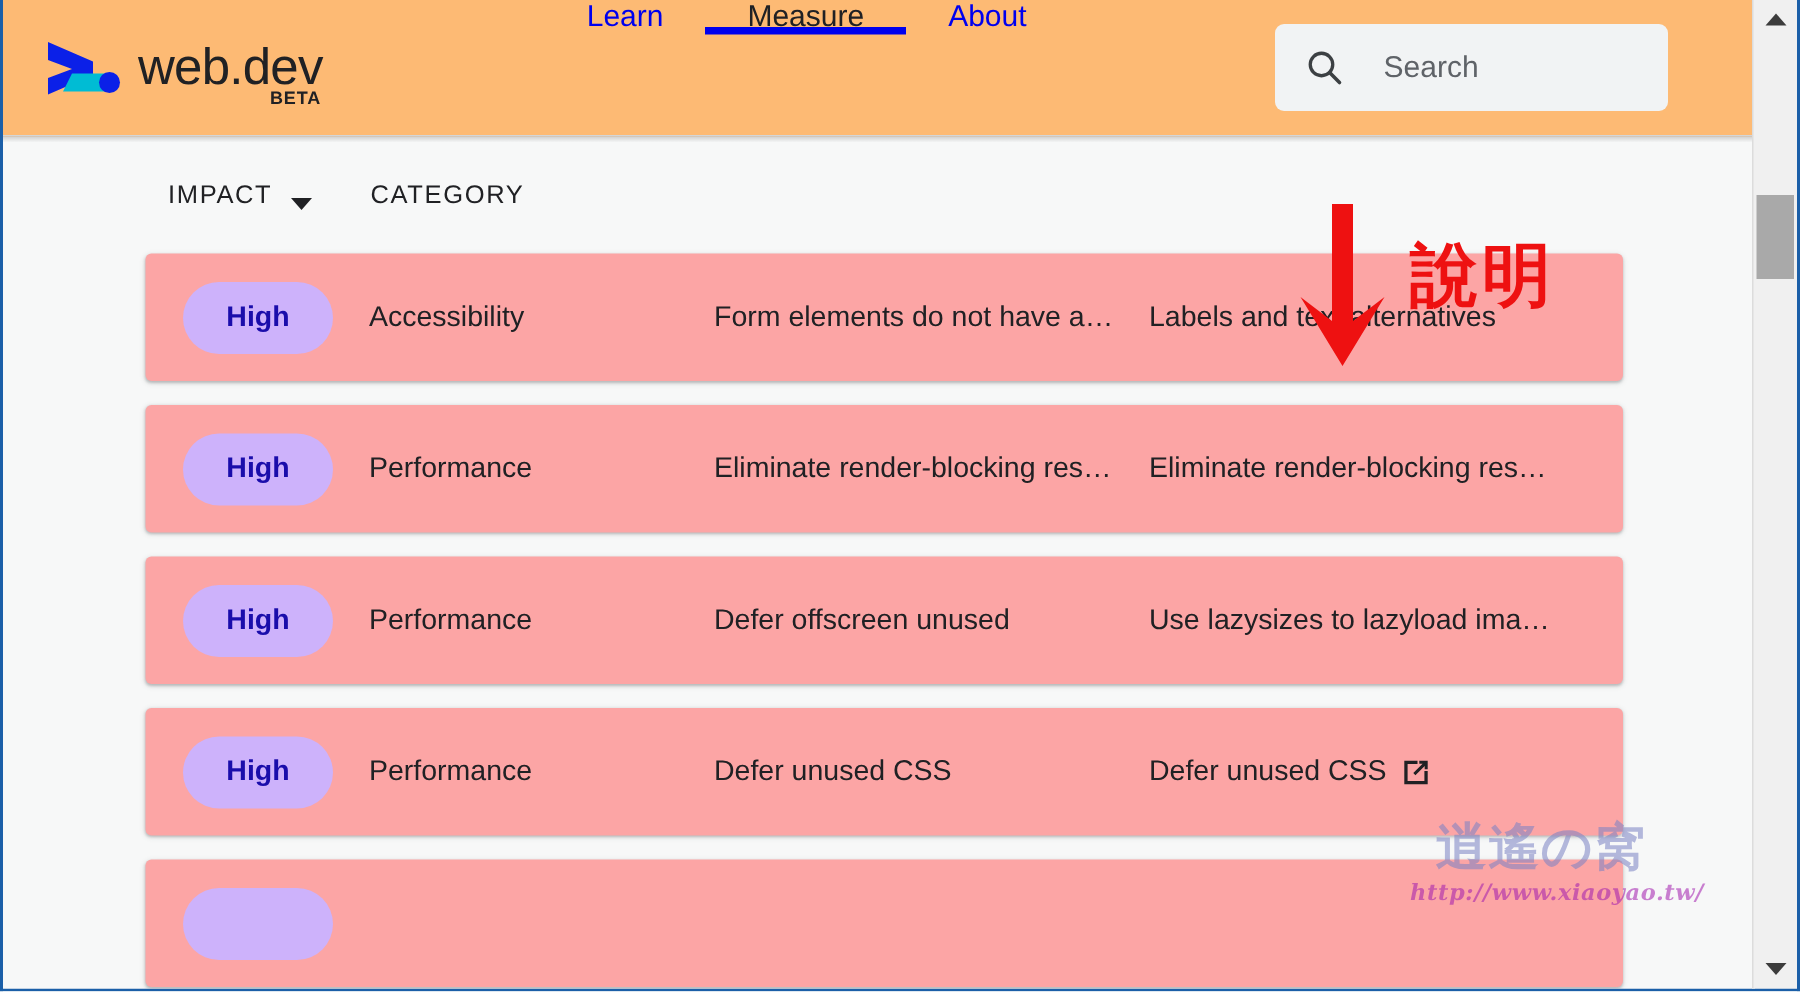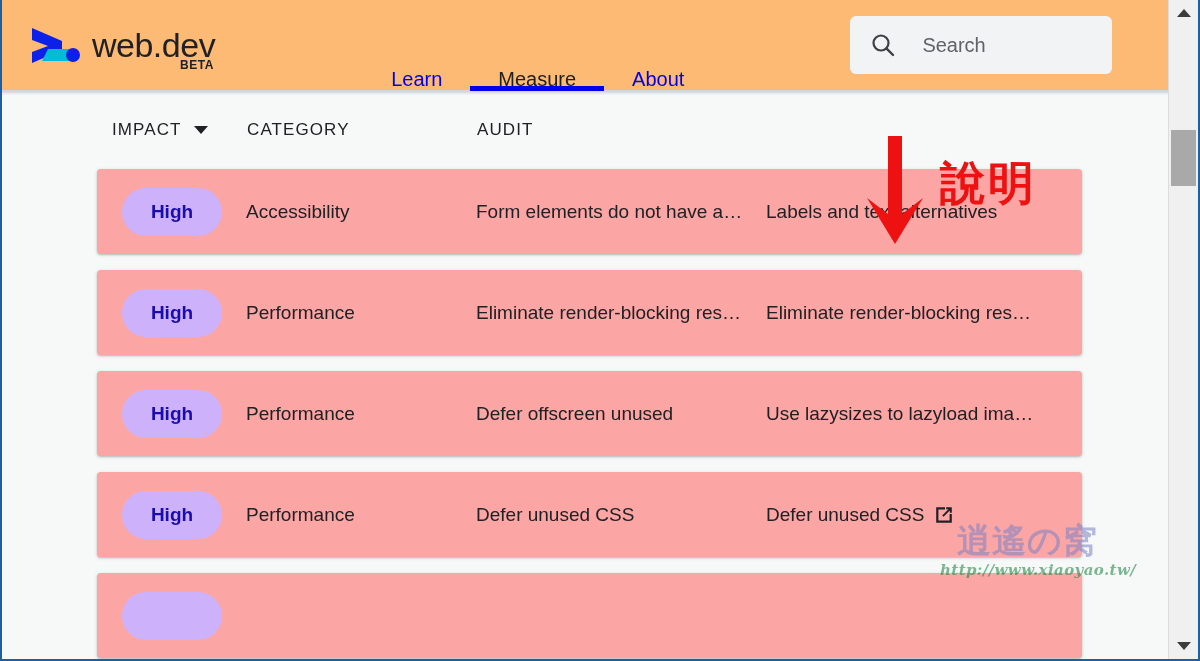--- a/index.html
+++ b/index.html
@@ -77,21 +77,21 @@
     position: absolute;
     right: 1px; top: 31px;
     font-size: 12px;
     font-weight: 700;
     letter-spacing: 0.6px;
     color: #202124;
   }
 
   .main-nav {
     display: flex;
-    align-items: flex-end;
+    align-items: flex-start;
     height: 91px;
     margin-left: 100px;
   }
   .nav-item {
     position: relative;
     display: flex;
     align-items: center;
     padding: 0 28px;
     font-size: 20px;
     font-weight: 500;
@@ -147,21 +147,21 @@
   .table-head {
     display: flex;
     align-items: center;
     height: 78px;
     padding: 0 26px 0 110px;
     font-size: 17px;
     letter-spacing: 1.1px;
     color: #202124;
   }
   .th { display: flex; align-items: center; }
-  .th-impact   { width: 135px; cursor: pointer; }
+  .th-impact   { width: 135px; cursor: pointer; align-items: flex-end; }
   .th-category { width: 230px; }
   .th-audit    { width: 290px; }
   .th-guide    { flex: 1; }
   .sort-caret {
     display: inline-block;
     margin-left: 12px;
     width: 0; height: 0;
     border-left: 7px solid transparent;
     border-right: 7px solid transparent;
     border-top: 8px solid #202124;
@@ -218,41 +218,41 @@
     font-size: 46px;
     font-weight: 700;
     color: #ee1111;
     line-height: 1;
     letter-spacing: 2px;
   }
 
   
   .watermark {
     position: absolute;
-    left: 938px; top: 523px;
+    left: 938px; top: 548px;
     width: 175px;
     text-align: center;
     pointer-events: none;
     opacity: .55;
   }
   .watermark-mark {
     font-family: "DejaVu Sans", sans-serif;
     font-size: 34px;
     font-weight: 700;
     color: #7b82c4;
     line-height: 1;
     letter-spacing: 1px;
   }
   .watermark-url {
     margin-top: 4px;
     font-family: "DejaVu Serif", serif;
     font-size: 15px;
     font-weight: 700;
     font-style: italic;
-    color: #15803d;
+    color: #a21caf;
     letter-spacing: .4px;
   }
 
   
   .scrollbar {
     position: absolute;
     right: 2px; top: 0;
     width: 30px; height: 659px;
     background: #f0f0f0;
     border-left: 1px solid #dcdcdc;
@@ -336,23 +336,20 @@
     <div class="table-area">
 
       <div class="table-head">
         <div class="th th-impact">
           <span>IMPACT</span>
           <span class="sort-caret"></span>
         </div>
         <div class="th th-category">
           <span>CATEGORY</span>
         </div>
-        <div class="th th-audit">
-          <span>AUDIT</span>
-        </div>
       </div>
 
       <div class="rows">
 
         <div class="audit-row">
           <div class="badge">High</div>
           <div class="cell cell-category">Accessibility</div>
           <div class="cell cell-audit">Form elements do not have a…</div>
           <div class="cell cell-guide">
             <span>Labels and text alternatives</span>

